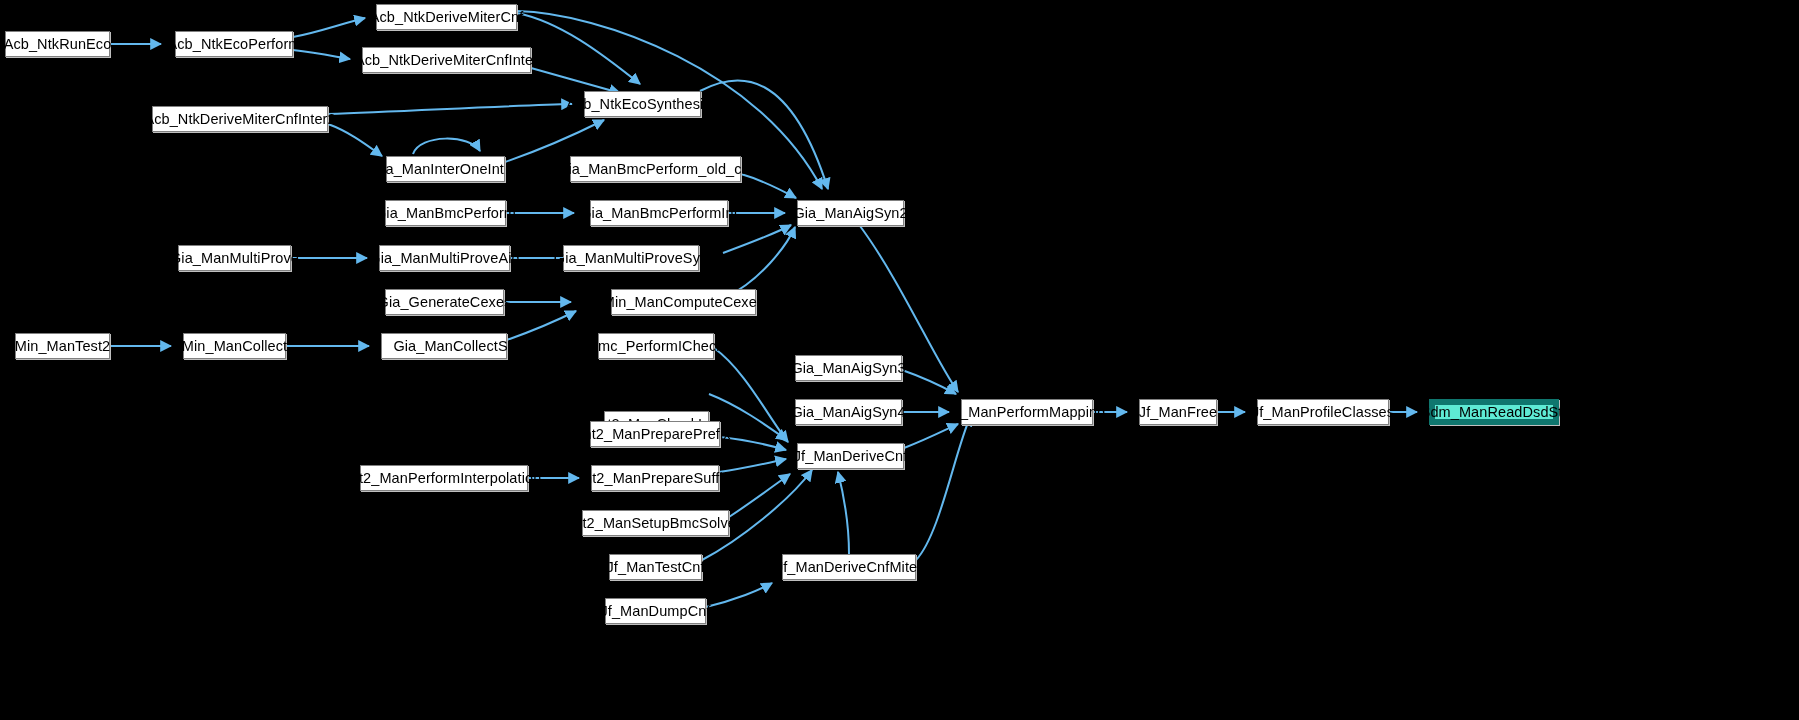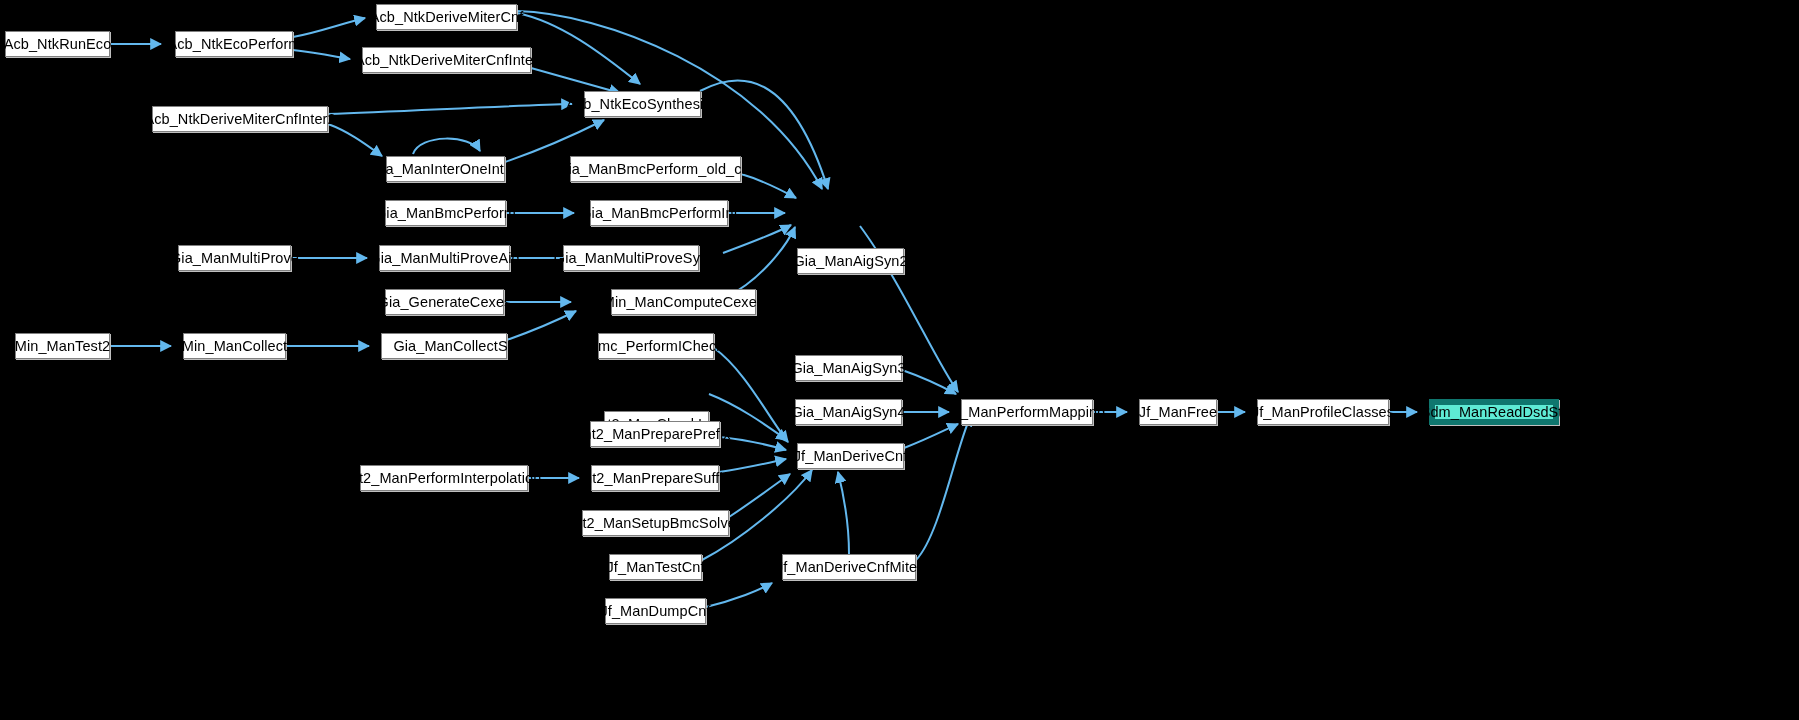--- a/index.html
+++ b/index.html
@@ -109,21 +109,21 @@
       </div>
       <div class="node" style="left: 570px; top: 156px; width: 171px;">
         <span class="node-label">Gia_ManBmcPerform_old_cnf</span>
       </div>
       <div class="node" style="left: 385px; top: 200px; width: 121px;">
         <span class="node-label">Gia_ManBmcPerform</span>
       </div>
       <div class="node" style="left: 590px; top: 200px; width: 138px;">
         <span class="node-label">Gia_ManBmcPerformInt</span>
       </div>
-      <div class="node" style="left: 797px; top: 200px; width: 107px; margin-top: 48px;">
+      <div class="node" style="left: 797px; top: 200px; width: 107px;">
         <span class="node-label">Gia_ManAigSyn2</span>
       </div>
       <div class="node" style="left: 178px; top: 245px; width: 113px;">
         <span class="node-label">Gia_ManMultiProve</span>
       </div>
       <div class="node" style="left: 379px; top: 245px; width: 131px;">
         <span class="node-label">Gia_ManMultiProveAig</span>
       </div>
       <div class="node" style="left: 563px; top: 245px; width: 136px;">
         <span class="node-label">Gia_ManMultiProveSyn</span>

